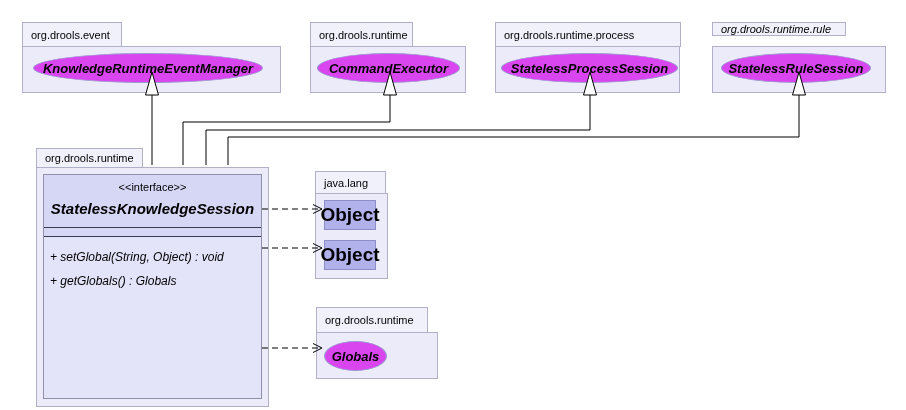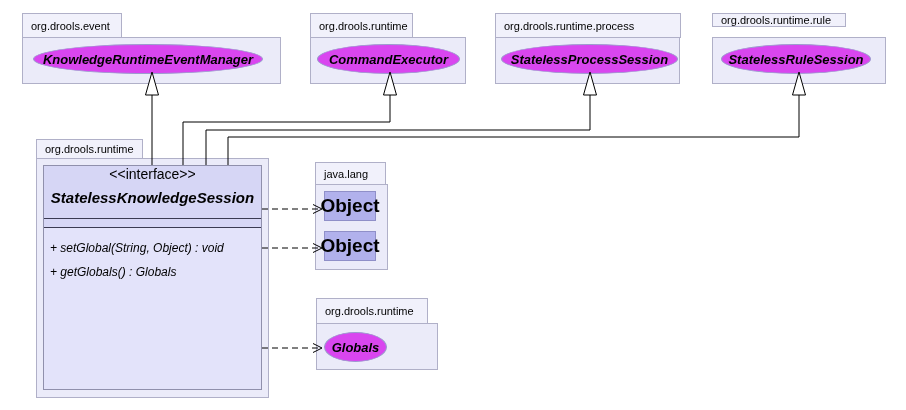--- a/index.html
+++ b/index.html
@@ -1,21 +1,21 @@
 <!DOCTYPE html>
 <html><head>
 <meta charset="utf-8">
 <style>
   html,body{margin:0;padding:0;}
   body{
     width:906px;height:410px;position:relative;background:#ffffff;
     font-family:"Liberation Sans", sans-serif;color:#000;
     overflow:hidden;
   }
-  .abs{position:absolute;box-sizing:border-box;}
+  .abs{position:absolute;box-sizing:border-box;margin-top:9px;}
   .pkg-tab{
     background:#f1f1fb;border:1px solid #b0b0c8;
     font-size:11px;display:flex;align-items:center;
     padding-left:8px;z-index:2;white-space:nowrap;
   }
   .pkg-body{
     background:#ebebf9;border:1px solid #b0b0c8;z-index:1;
   }
   .iface-ellipse{
     background:#d946ef;border:1px solid #9b9bce;border-radius:50%;
@@ -23,21 +23,21 @@
     font-weight:bold;font-style:italic;font-size:13px;
     z-index:3;white-space:nowrap;
   }
   .class-box{
     border:1px solid #9090ac;z-index:3;background:#e3e3fa;
   }
   .class-title{
     background:#d6d6f5;height:52px;border-bottom:1px solid #3a3a52;
     text-align:center;
   }
-  .stereotype{font-size:14px;}
+  .stereotype{font-size:11px;padding-top:6px;}
   .class-name{font-size:15px;font-weight:bold;font-style:italic;margin-top:7px;}
   .class-attrs{
     background:#d6d6f5;height:8px;border-bottom:1px solid #3a3a52;
   }
   .class-methods{background:#e3e3fa;padding-top:8px;}
   .method-row{
     font-size:12px;font-style:italic;padding-left:6px;
     height:24px;line-height:24px;white-space:nowrap;
   }
   .type-box{
@@ -55,21 +55,21 @@
 <div class="abs iface-ellipse" style="left:33px;top:44px;width:230px;height:30px;">KnowledgeRuntimeEventManager</div>
 
 <div class="abs pkg-tab" style="left:310px;top:13px;width:103px;height:25px;">org.drools.runtime</div>
 <div class="abs pkg-body" style="left:310px;top:37px;width:156px;height:47px;"></div>
 <div class="abs iface-ellipse" style="left:317px;top:44px;width:143px;height:30px;">CommandExecutor</div>
 
 <div class="abs pkg-tab" style="left:495px;top:13px;width:186px;height:25px;">org.drools.runtime.process</div>
 <div class="abs pkg-body" style="left:495px;top:37px;width:185px;height:47px;"></div>
 <div class="abs iface-ellipse" style="left:501px;top:44px;width:177px;height:30px;">StatelessProcessSession</div>
 
-<div class="abs pkg-tab" style="left:712px;top:13px;width:134px;height:14px;">org.drools.runtime.rule</div>
+<div class="abs pkg-tab" style="left:712px;top:13px;width:134px;height:14px;font-style:italic;">org.drools.runtime.rule</div>
 <div class="abs pkg-body" style="left:712px;top:37px;width:174px;height:47px;"></div>
 <div class="abs iface-ellipse" style="left:721px;top:44px;width:150px;height:30px;">StatelessRuleSession</div>
 
 <div class="abs pkg-tab" style="left:36px;top:139px;width:107px;height:20px;">org.drools.runtime</div>
 <div class="abs pkg-body" style="left:36px;top:158px;width:233px;height:240px;"></div>
 <div class="abs class-box" style="left:43px;top:165px;width:219px;height:225px;">
   <div class="class-title">
     <div class="stereotype">&lt;&lt;interface&gt;&gt;</div>
     <div class="class-name">StatelessKnowledgeSession</div>
   </div>

